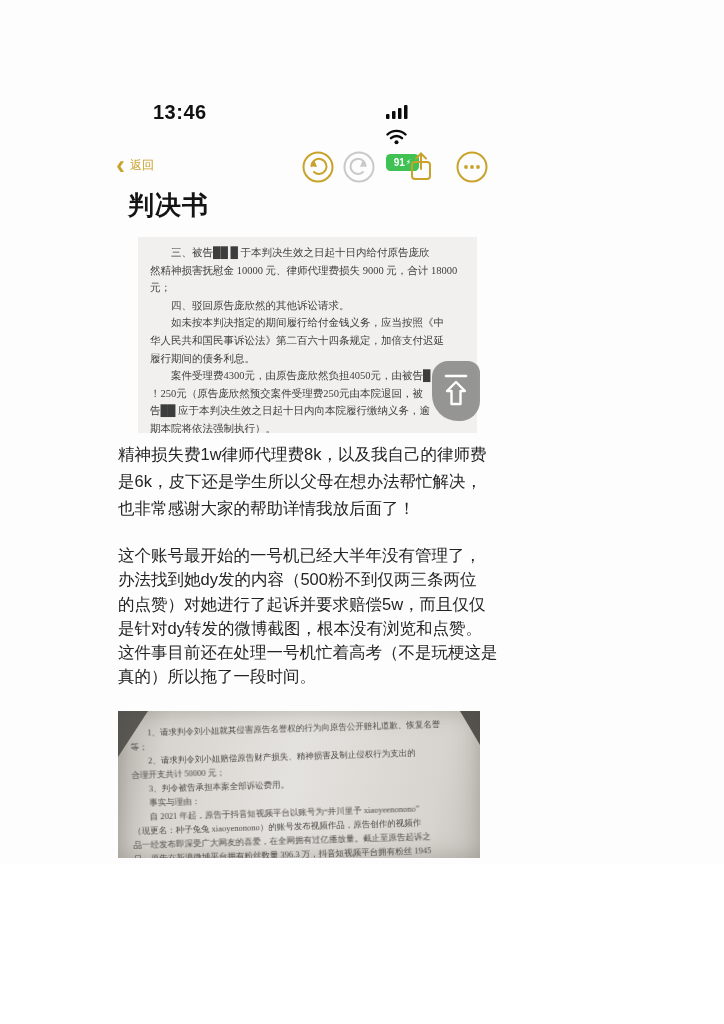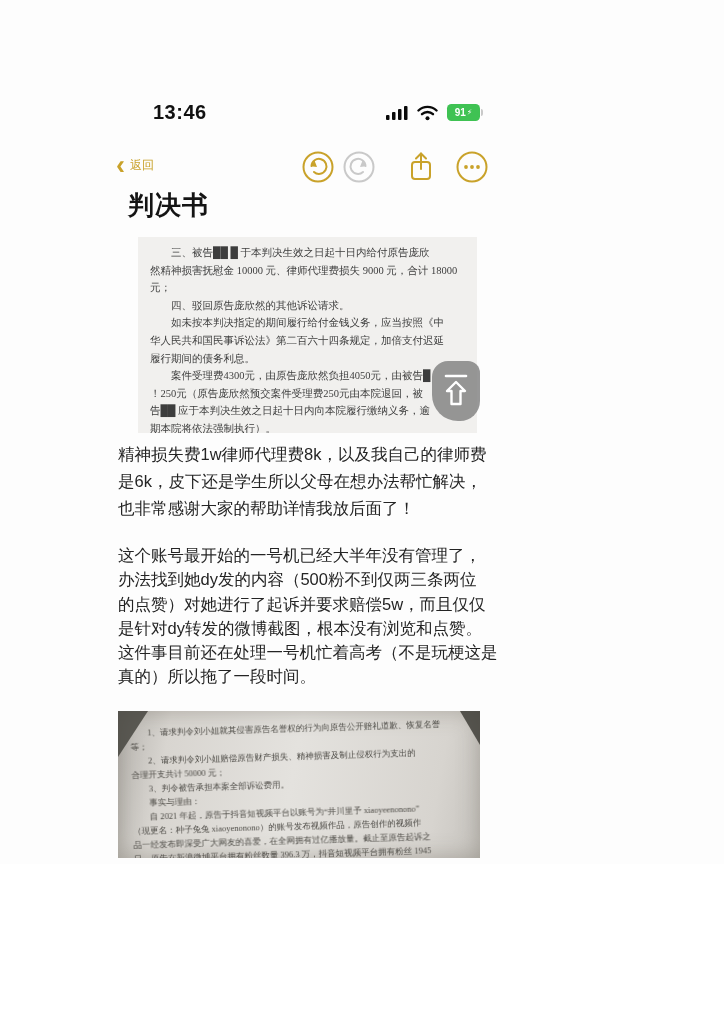--- a/index.html
+++ b/index.html
@@ -1,21 +1,21 @@
 <!DOCTYPE html>
 <html><head>
 <meta charset="utf-8">
 <style>
   html,body{margin:0;padding:0;}
   body{background:#ffffff;font-family:"Liberation Sans","DejaVu Sans",sans-serif;}
   .canvas{position:relative;width:724px;height:864px;background:#fdfdfd;overflow:hidden;margin:0 auto;}
 
   
   .time{position:absolute;left:153px;top:101px;font-size:20px;font-weight:700;color:#111;letter-spacing:.5px;}
-  .status-icons{position:absolute;left:386px;top:104px;display:flex;align-items:center;gap:9px;}
+  .status-icons{position:absolute;left:386px;top:104px;display:flex;gap:9px;flex-direction:column;}
   .battery{position:relative;width:33px;height:17px;border-radius:4.5px;display:flex;align-items:center;justify-content:center;color:#fff;font-size:10px;font-weight:700;}
   .battery .nub{position:absolute;right:-3px;top:5px;width:2.5px;height:7px;border-radius:0 2px 2px 0;background:#c9c9c9;}
   .bolt{font-size:8px;margin-left:1px;}
 
   
   .back{position:absolute;left:116px;top:150px;display:flex;align-items:center;gap:5px;cursor:pointer;}
   .back .chev{font-size:27px;font-weight:600;line-height:30px;}
   .back .lbl{font-size:12px;line-height:30px;}
   .navicon{position:absolute;top:150px;width:34px;height:34px;}
 

